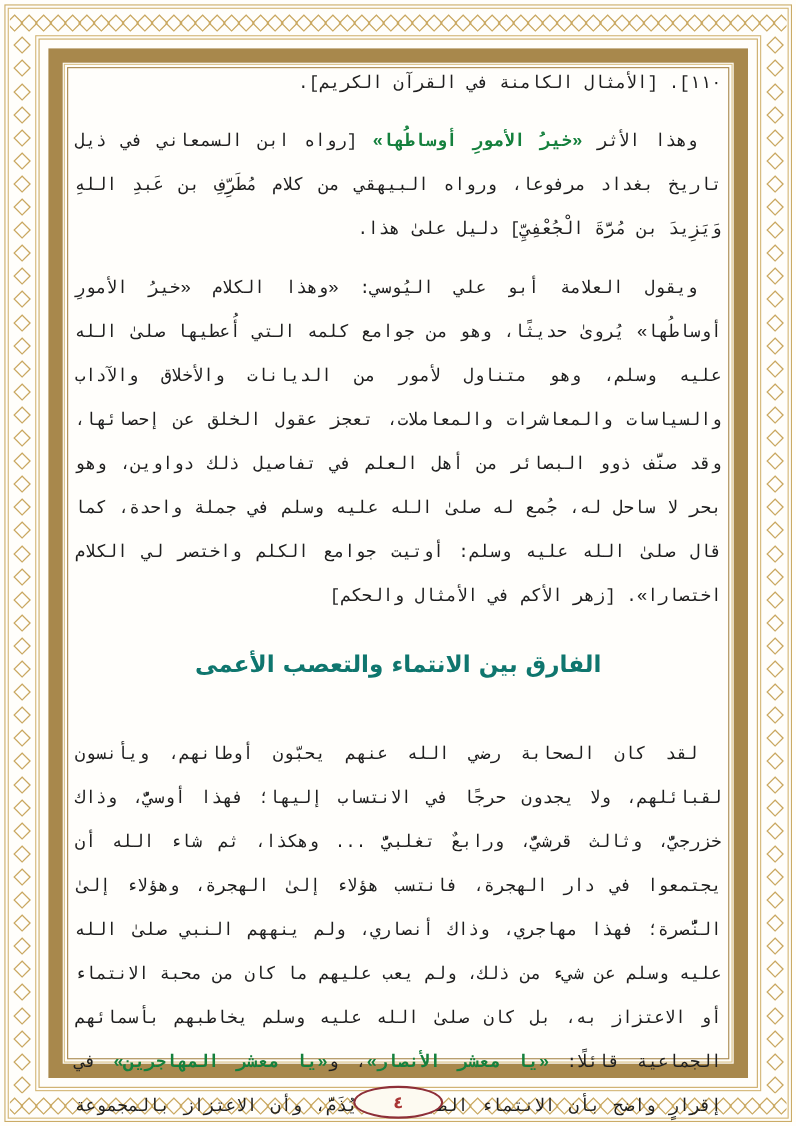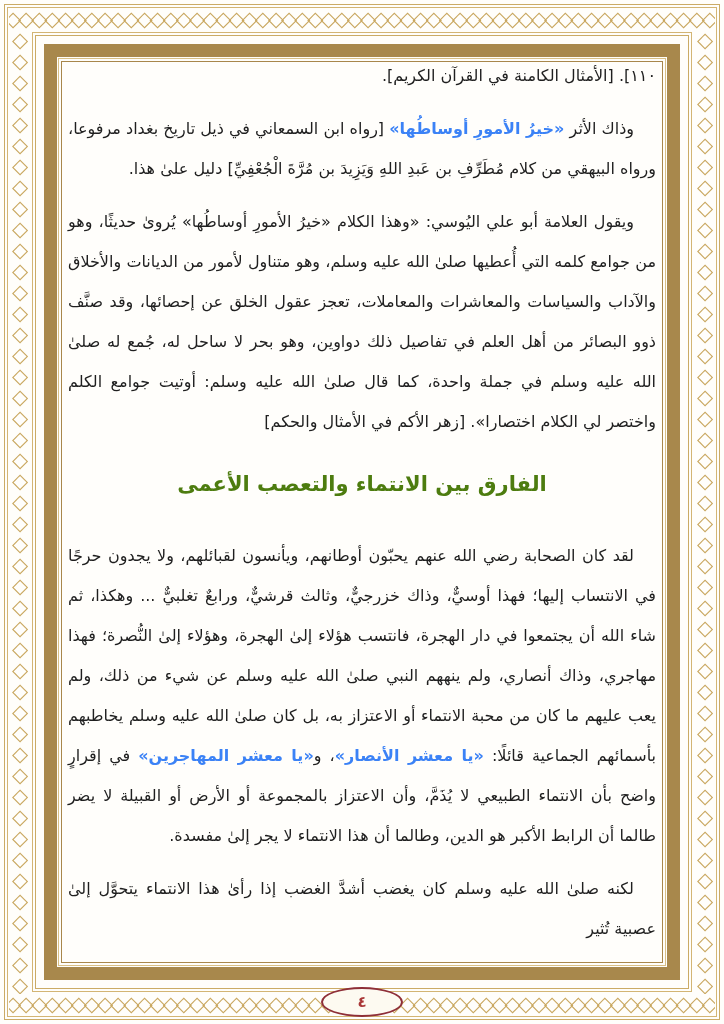--- a/index.html
+++ b/index.html
@@ -48,32 +48,33 @@
     top: 56px; bottom: 66px; left: 68px; right: 68px;
     direction: rtl;
     text-align: justify;
     font-size: 16px;
     line-height: 40px;
     color: #1f1f1f;
   }
   .content p {
     margin: 0 0 13px 0;
     text-indent: 22px;
+    font-family: Liberation Mono, monospace;
   }
   .content p.no-indent { text-indent: 0; }
   .green {
-    color: #3b82f6;
+    color: #15803d;
     font-weight: bold;
   }
   .heading {
-    color: #4d7c0f;
+    color: #0f766e;
     text-align: center;
     font-size: 21px;
     font-weight: bold;
-    margin: 25px 0 35px 0;
+    margin: 25px 0 45px 0;
     line-height: 34px;
   }
 
   
   .page-number-badge {
     position: absolute;
     bottom: 7px;
     left: 50%;
     transform: translateX(-50%);
     width: 78px;
@@ -107,21 +108,21 @@
   <div class="frame-line line-c"></div>
   <div class="frame-line line-d"></div>
   <div class="frame-line band"></div>
   <div class="frame-line band-hl"></div>
   <div class="frame-line line-e"></div>
 
   <div class="content">
 
     <p class="no-indent"><span>١١٠]. [الأمثال الكامنة في القرآن الكريم].</span></p>
 
-    <p><span>وذاك الأثر </span><span class="green">«خيرُ الأمورِ أوساطُها»</span><span> [رواه ابن السمعاني في ذيل تاريخ بغداد مرفوعا، ورواه البيهقي من كلام مُطَرِّفِ بن عَبدِ اللهِ وَيَزِيدَ بن مُرَّةَ الْجُعْفِيِّ] دليل علىٰ هذا.</span></p>
+    <p><span>وهذا الأثر </span><span class="green">«خيرُ الأمورِ أوساطُها»</span><span> [رواه ابن السمعاني في ذيل تاريخ بغداد مرفوعا، ورواه البيهقي من كلام مُطَرِّفِ بن عَبدِ اللهِ وَيَزِيدَ بن مُرَّةَ الْجُعْفِيِّ] دليل علىٰ هذا.</span></p>
 
 
     <p><span>ويقول العلامة أبو علي اليُوسي: «وهذا الكلام «خيرُ الأمورِ أوساطُها» يُروىٰ حديثًا، وهو من جوامع كلمه التي أُعطيها صلىٰ الله عليه وسلم، وهو متناول لأمور من الديانات والأخلاق والآداب والسياسات والمعاشرات والمعاملات، تعجز عقول الخلق عن إحصائها، وقد صنَّف ذوو البصائر من أهل العلم في تفاصيل ذلك دواوين، وهو بحر لا ساحل له، جُمع له صلىٰ الله عليه وسلم في جملة واحدة، كما قال صلىٰ الله عليه وسلم: أوتيت جوامع الكلم واختصر لي الكلام اختصارا». [زهر الأكم في الأمثال والحكم]</span></p>
 
     <h2 class="heading">الفارق بين الانتماء والتعصب الأعمى</h2>
 
     <p><span>لقد كان الصحابة رضي الله عنهم يحبّون أوطانهم، ويأنسون لقبائلهم، ولا يجدون حرجًا في الانتساب إليها؛ فهذا أوسيٌّ، وذاك خزرجيٌّ، وثالث قرشيٌّ، ورابعٌ تغلبيٌّ ... وهكذا، ثم شاء الله أن يجتمعوا في دار الهجرة، فانتسب هؤلاء إلىٰ الهجرة، وهؤلاء إلىٰ النُّصرة؛ فهذا مهاجري، وذاك أنصاري، ولم ينههم النبي صلىٰ الله عليه وسلم عن شيء من ذلك، ولم يعب عليهم ما كان من محبة الانتماء أو الاعتزاز به، بل كان صلىٰ الله عليه وسلم يخاطبهم بأسمائهم الجماعية قائلًا: </span><span class="green">«يا معشر الأنصار»</span><span>، و</span><span class="green">«يا معشر المهاجرين»</span><span> في إقرارٍ واضح بأن الانتماء الطبيعي لا يُذَمَّ، وأن الاعتزاز بالمجموعة أو الأرض أو القبيلة لا يضر طالما أن الرابط الأكبر هو الدين، وطالما أن هذا الانتماء لا يجر إلىٰ مفسدة.</span></p>
 
     <p><span>لكنه صلىٰ الله عليه وسلم كان يغضب أشدَّ الغضب إذا رأىٰ هذا الانتماء يتحوَّل إلىٰ عصبية تُثير</span></p>
 

